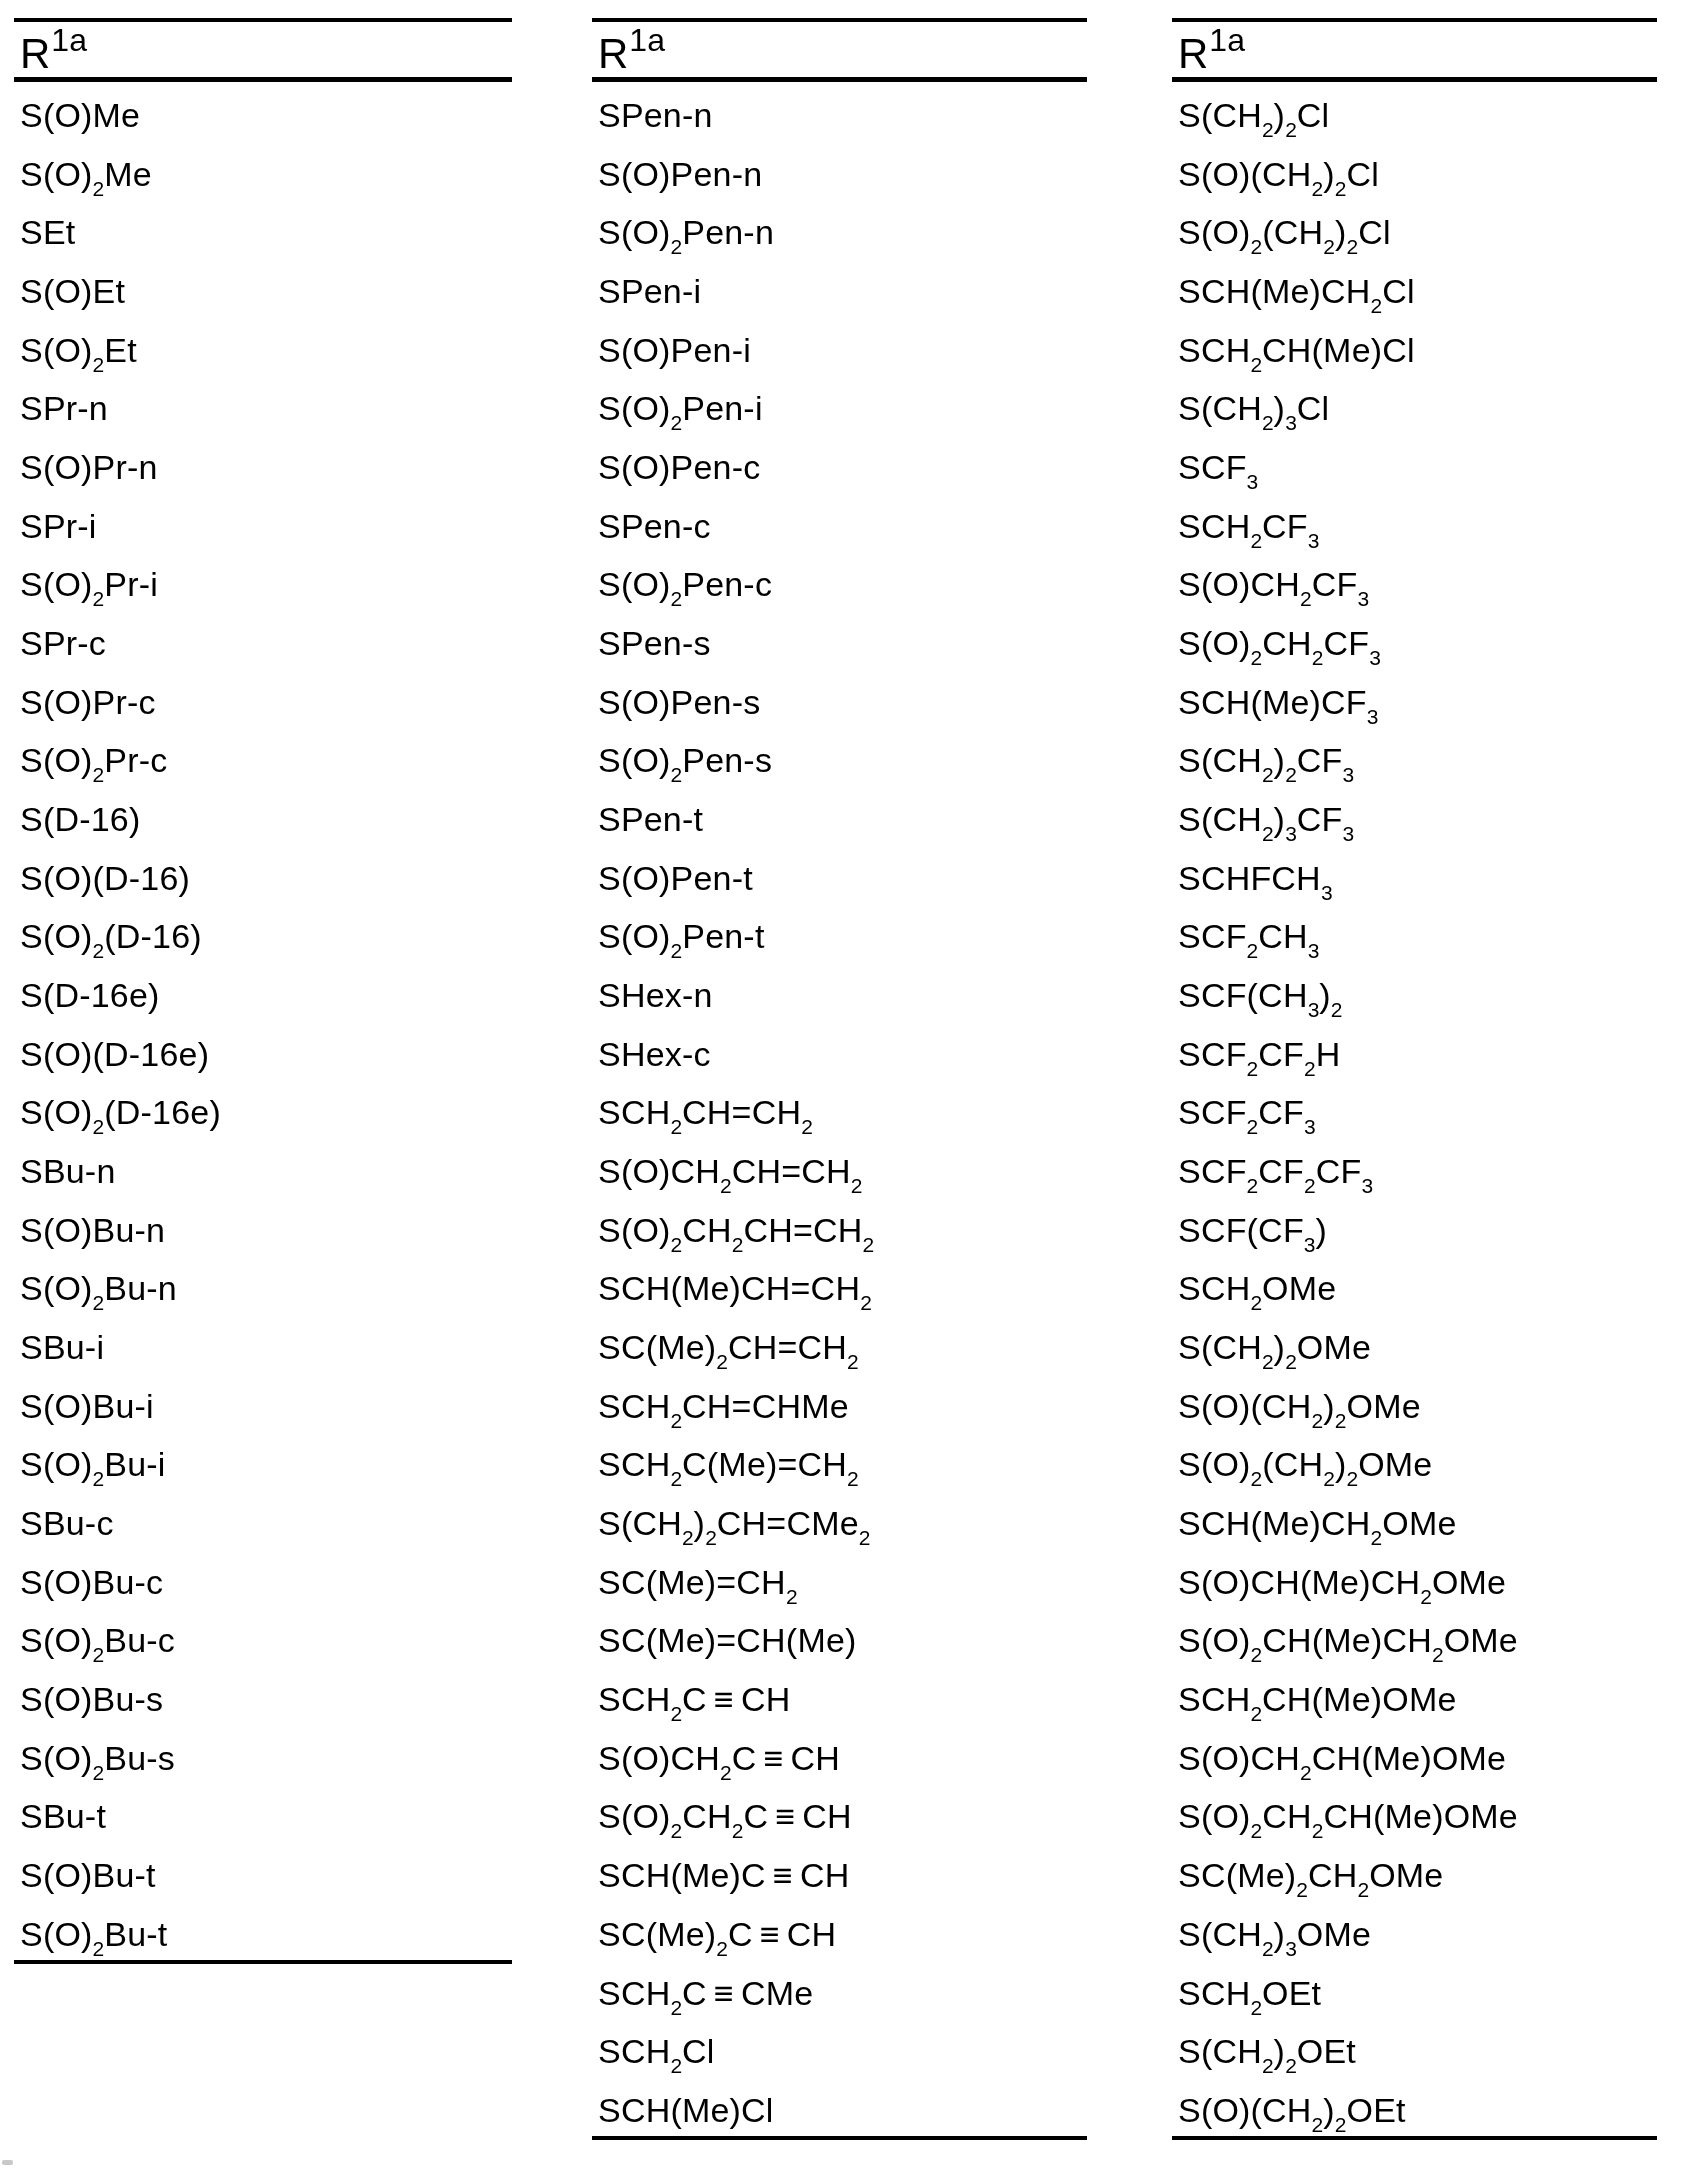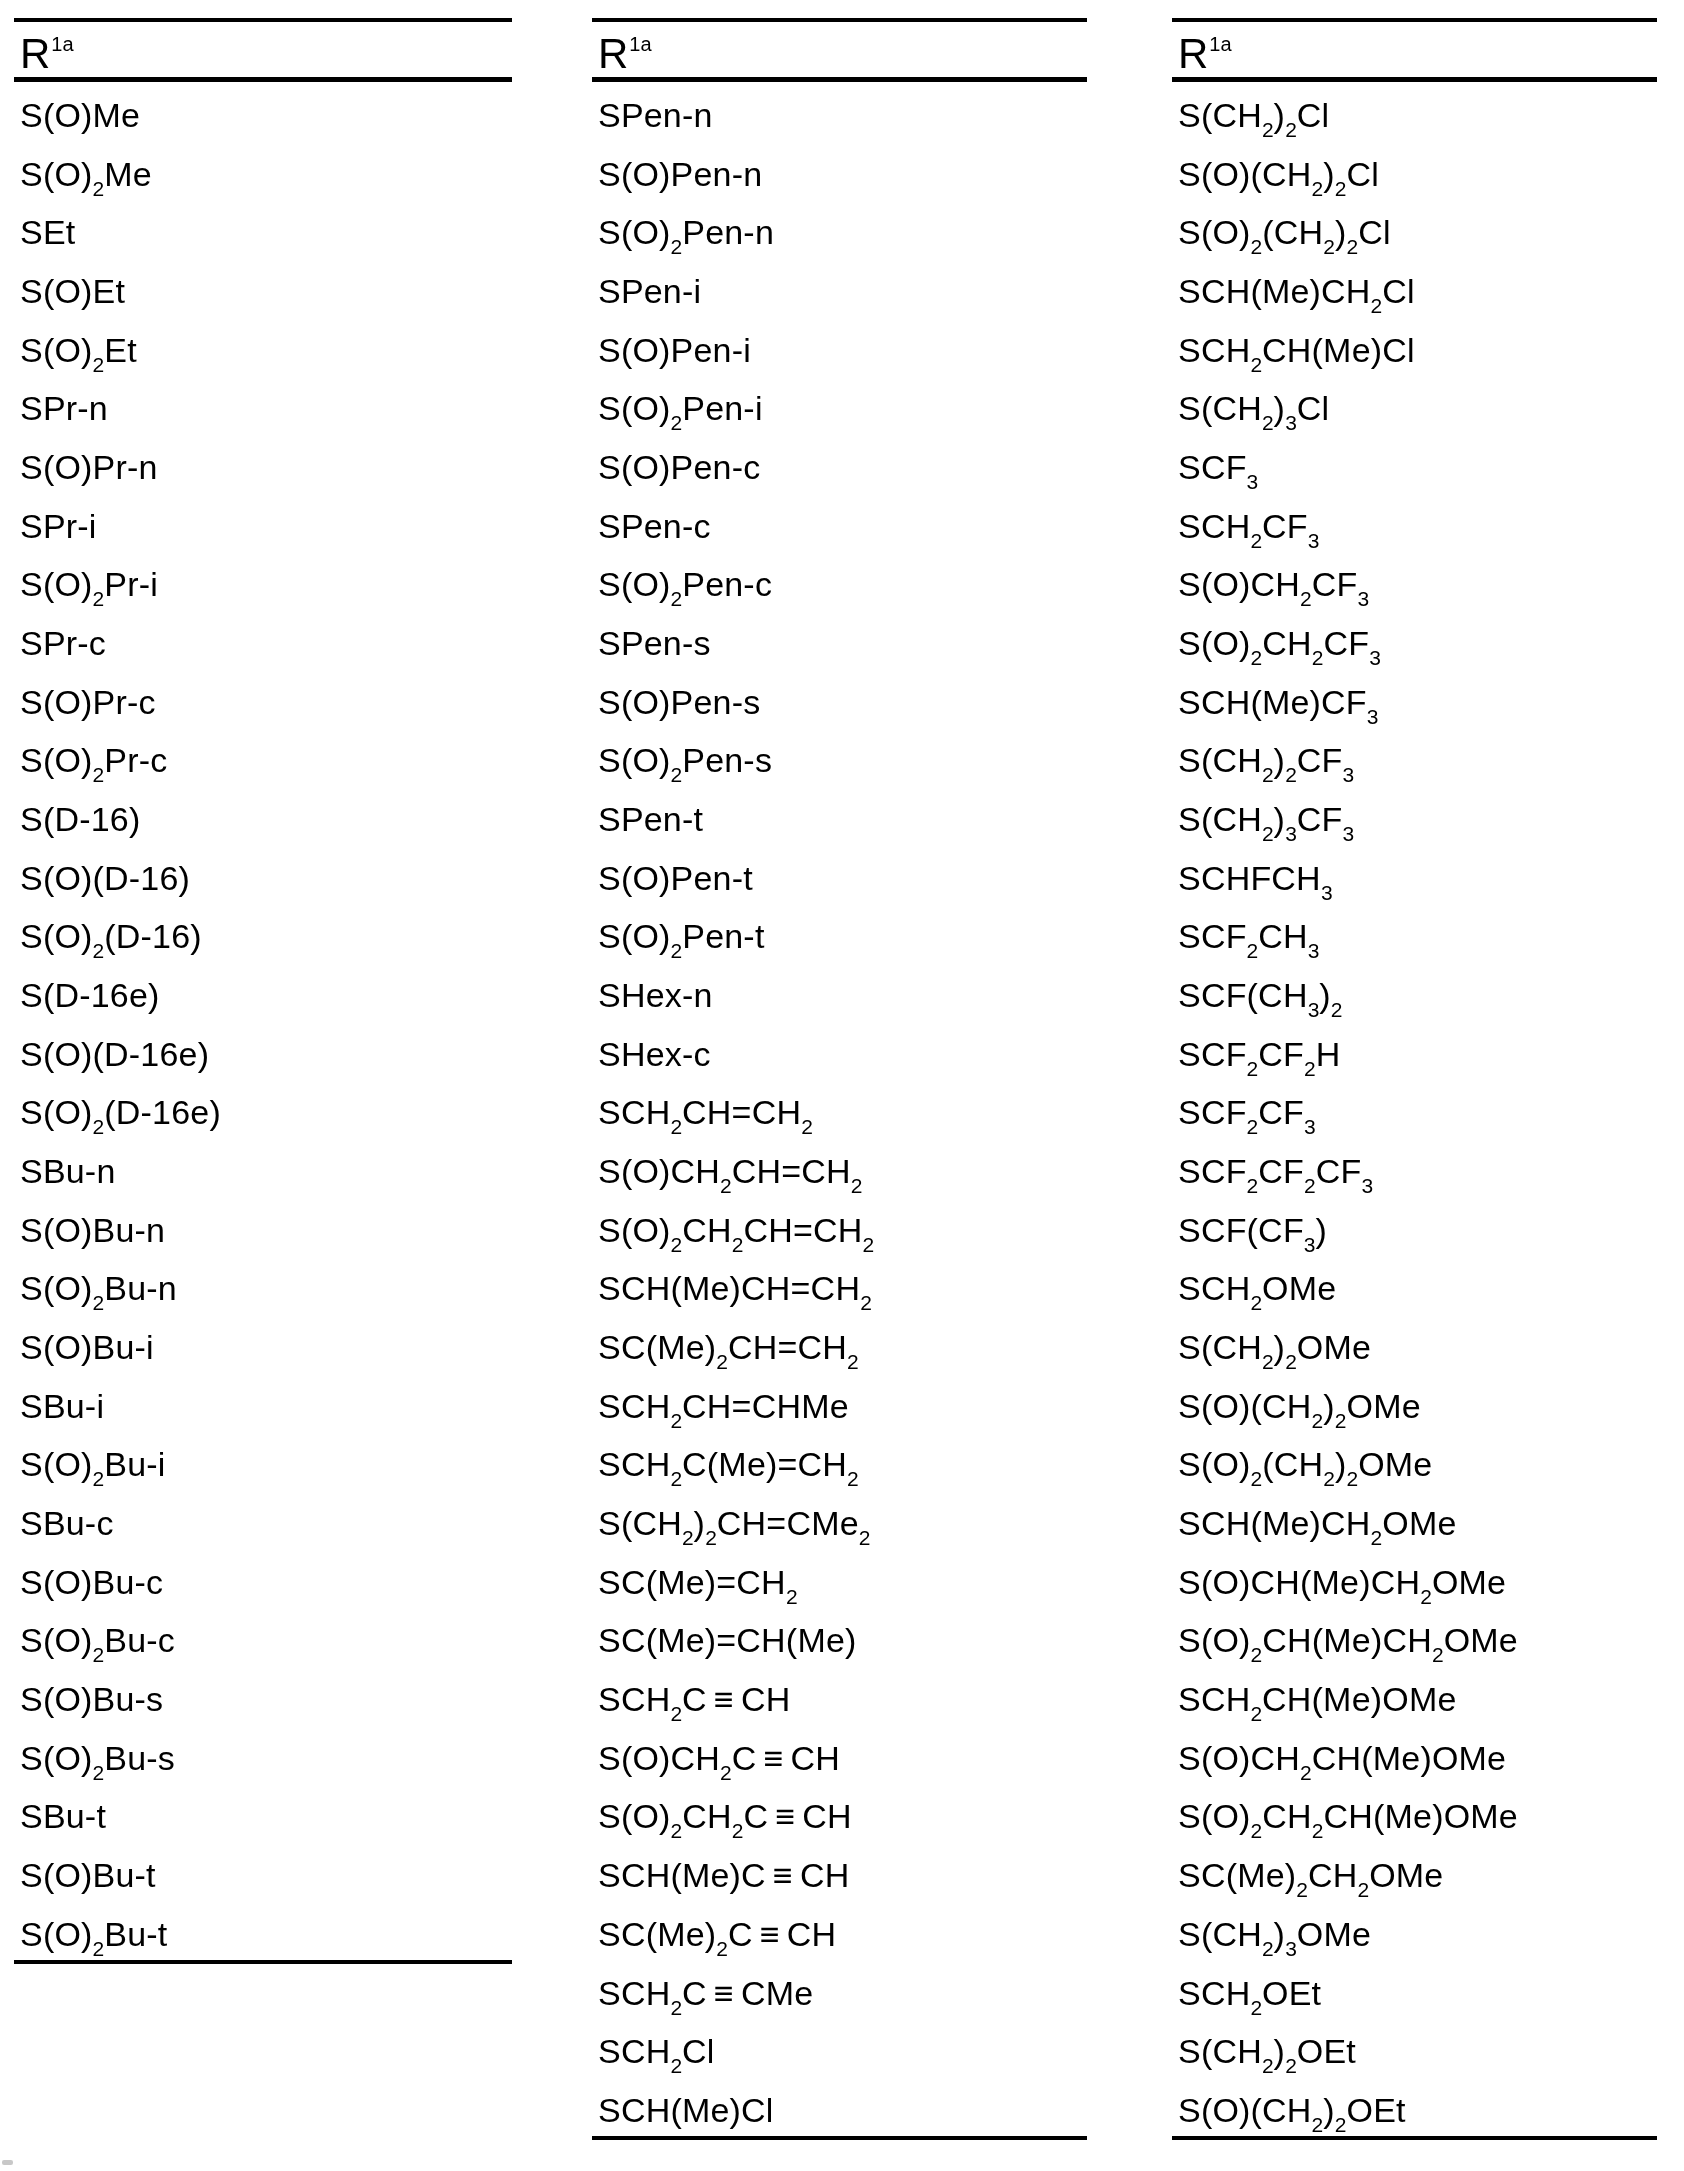--- a/index.html
+++ b/index.html
@@ -21,21 +21,21 @@
   .rule-mid{height:5px;}
   .rule-bottom{height:4px;}
   .header{
     height:55px;
     line-height:64px;
     font-size:42px;
     padding-left:6px;
     white-space:nowrap;
   }
   .hsup{
-    font-size:20px;
+    font-size:32px;
     vertical-align:baseline;
     position:relative;
     top:-17px;
     left:1px;
   }
   .row{
     height:58.68px;
     line-height:58.68px;
     padding-left:6px;
     font-size:34px;
@@ -84,22 +84,22 @@
         <div class="row"><span class="formula">S(O)<sub>2</sub>Pr-c</span></div>
         <div class="row"><span class="formula">S(D-16)</span></div>
         <div class="row"><span class="formula">S(O)(D-16)</span></div>
         <div class="row"><span class="formula">S(O)<sub>2</sub>(D-16)</span></div>
         <div class="row"><span class="formula">S(D-16e)</span></div>
         <div class="row"><span class="formula">S(O)(D-16e)</span></div>
         <div class="row"><span class="formula">S(O)<sub>2</sub>(D-16e)</span></div>
         <div class="row"><span class="formula">SBu-n</span></div>
         <div class="row"><span class="formula">S(O)Bu-n</span></div>
         <div class="row"><span class="formula">S(O)<sub>2</sub>Bu-n</span></div>
+        <div class="row"><span class="formula">SBu-i</span></div>
         <div class="row"><span class="formula">S(O)Bu-i</span></div>
-        <div class="row"><span class="formula">SBu-i</span></div>
         <div class="row"><span class="formula">S(O)<sub>2</sub>Bu-i</span></div>
         <div class="row"><span class="formula">SBu-c</span></div>
         <div class="row"><span class="formula">S(O)Bu-c</span></div>
         <div class="row"><span class="formula">S(O)<sub>2</sub>Bu-c</span></div>
         <div class="row"><span class="formula">S(O)Bu-s</span></div>
         <div class="row"><span class="formula">S(O)<sub>2</sub>Bu-s</span></div>
         <div class="row"><span class="formula">SBu-t</span></div>
         <div class="row"><span class="formula">S(O)Bu-t</span></div>
         <div class="row"><span class="formula">S(O)<sub>2</sub>Bu-t</span></div>
       </div>

